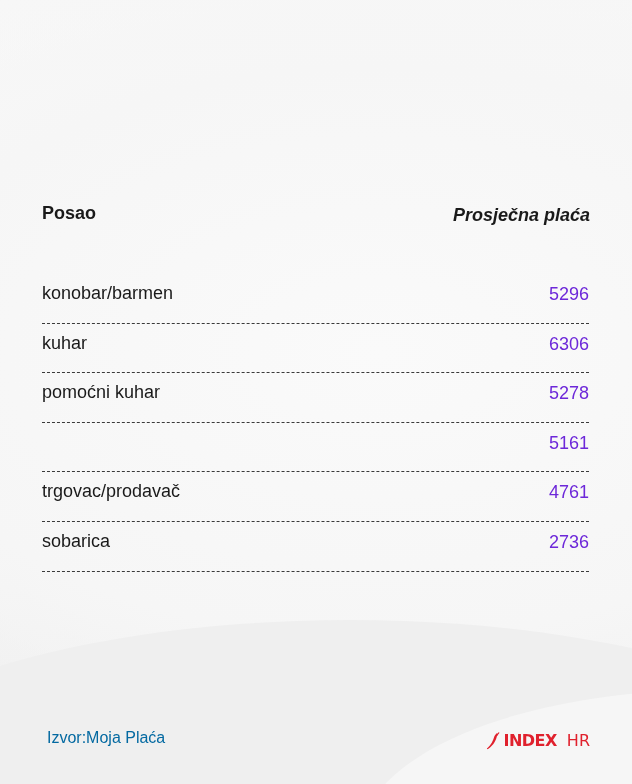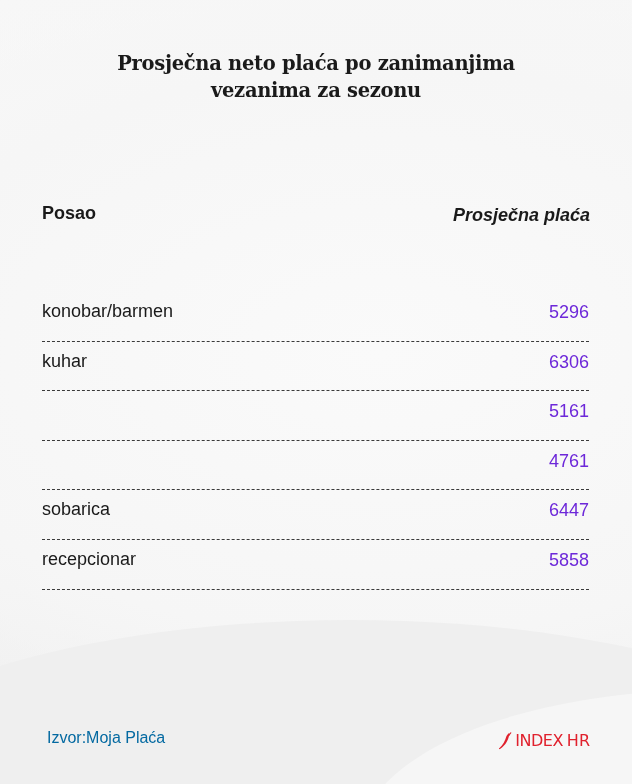--- a/index.html
+++ b/index.html
@@ -79,21 +79,21 @@
       text-align: right;
       font-weight: bold;
       font-size: 18px;
       line-height: 22px;
       color: #1a1a1a;
     }
     .head-right span { display: block; font-style: italic; }
     .rows {
       position: absolute;
       left: 42px;
-      top: 292px;
+      top: 274px;
       width: 547px;
     }
     .row {
       position: relative;
       height: 49.6px;
       box-sizing: border-box;
       border-bottom: 1px dashed #3a3a3a;
     }
     .row .job {
       position: absolute;
@@ -124,75 +124,72 @@
       align-items: center;
       height: 20px;
     }
     .logo .chili {
       width: 14px;
       height: 18px;
       margin-right: 3px;
     }
     .logo .brand {
       font-family: "DejaVu Sans", sans-serif;
-      font-weight: normal;
+      font-weight: bold;
       font-size: 16px;
       letter-spacing: -0.5px;
       color: #e0212d;
       line-height: 20px;
     }
     .logo .brand2 {
       font-family: "DejaVu Sans", sans-serif;
       font-weight: normal;
       font-size: 16px;
       color: #e0212d;
       line-height: 20px;
-      margin-left: 4px;
+      margin-left: 10px;
     }
   </style>
 </head>
 <body>
 
 <div class="bg"></div>
 <div class="bg-swoosh"></div>
 <div class="bg-swoosh2"></div>
 
 <div class="content">
-  <div class="title">
-    <span>Prosječna neto plaća po zanimanjima</span>
-    <span>vezanima za sezonu</span>
-  </div>
 
   <div class="head-left">Posao</div>
   <div class="head-right">
     <span>Prosječna plaća</span>
   </div>
 
   <div class="rows">
     <div class="row">
       <span class="job">konobar/barmen</span>
       <span class="val">5296</span>
     </div>
     <div class="row">
       <span class="job">kuhar</span>
       <span class="val">6306</span>
     </div>
     <div class="row">
+      <span class="job">pomoćni kuhar</span>
+      <span class="val">5278</span>
+    </div>
+    <div class="row">
       <span class="val">5161</span>
     </div>
     <div class="row">
+      <span class="job">trgovac/prodavač</span>
       <span class="val">4761</span>
     </div>
     <div class="row">
       <span class="job">sobarica</span>
-      <span class="val">6447</span>
-    </div>
-    <div class="row">
-      <span class="job">recepcionar</span>
-      <span class="val">5858</span>
+      <span class="val">2736</span>
     </div>
   </div>
 
   <div class="source">Izvor:Moja Plaća</div>
 
   <div class="logo">
     <svg class="chili" viewBox="0 0 14 18">
       <path d="M11 1 C12 2 12 3 11 4 C10 8 8 13 2 17 C1 17.5 0.5 16.5 1.5 16 C5 13 7 9 8.5 4 C9 3 10 2 11 1 Z" fill="#e0212d"></path>
       <path d="M10.5 3.5 C11.5 2.5 12.5 1.5 13 0.5" stroke="#e0212d" stroke-width="1.2" fill="none"></path>
     </svg>

